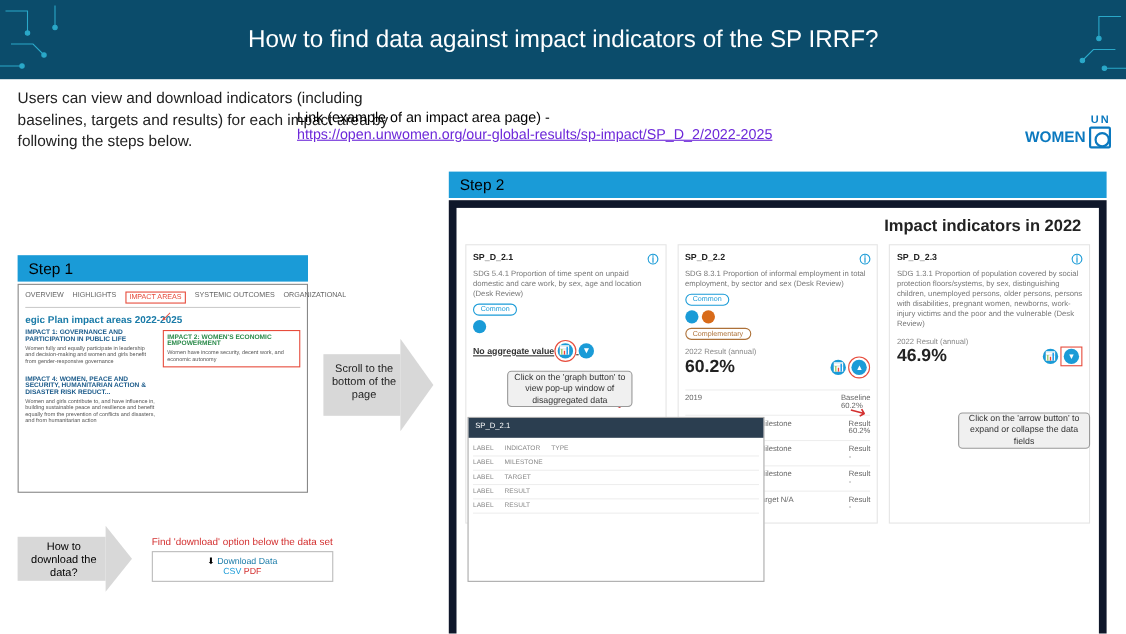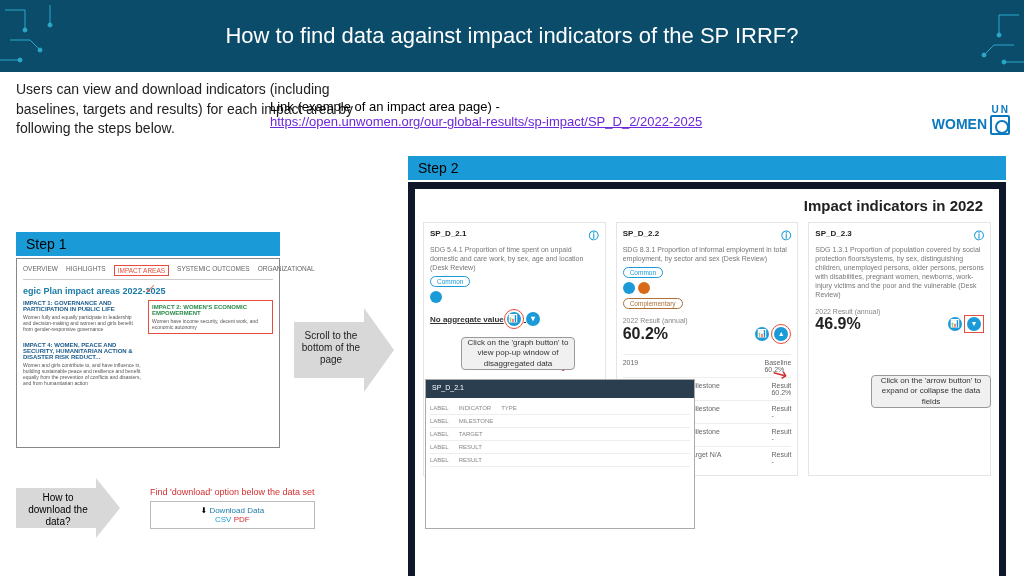--- a/index.html
+++ b/index.html
@@ -29,21 +29,21 @@
     .impact-title { font-size: 6px; font-weight: bold; color: #1a5a8a; }
     .impact-desc { font-size: 5px; color: #555; line-height: 1.2; margin-top: 2px; }
     .impact2-box { border: 1.5px solid #e74c3c; padding: 3px; }
     .red-arrow { position: absolute; left: 130px; top: 20px; color: #e74c3c; font-size: 16px; transform: rotate(45deg); }
     
     .scroll-arrow { position: absolute; left: 294px; top: 236px; width: 100px; height: 84px; }
     .arrow-shape { position: absolute; width: 70px; height: 56px; background: #d8d8d8; left: 0; top: 14px; }
     .arrow-head { position: absolute; left: 70px; top: 0; width: 0; height: 0; border-top: 42px solid transparent; border-bottom: 42px solid transparent; border-left: 30px solid #d8d8d8; }
     .arrow-text { position: absolute; left: 6px; top: 22px; font-size: 10px; text-align: center; width: 62px; line-height: 1.2; color: #222; }
     
-    .download-section { position: absolute; left: 16px; top: 406px; display: flex; align-items: center; gap: 24px; }
+    .download-section { position: absolute; left: 16px; top: 406px; display: flex; align-items: center; gap: 12px; }
     .download-arrow-wrap { position: relative; width: 110px; height: 60px; }
     .dl-arrow-body { position: absolute; width: 80px; height: 40px; background: #d8d8d8; left: 0; top: 10px; }
     .dl-arrow-head { position: absolute; left: 80px; top: 0; width: 0; height: 0; border-top: 30px solid transparent; border-bottom: 30px solid transparent; border-left: 24px solid #d8d8d8; }
     .dl-arrow-text { position: absolute; left: 4px; top: 14px; font-size: 10px; text-align: center; width: 76px; line-height: 1.2; }
     .dl-option { text-align: center; }
     .dl-red-text { color: #d32f2f; font-size: 9px; line-height: 1.2; }
     .dl-box { border: 1px solid #bbb; padding: 4px 8px; margin-top: 4px; font-size: 8px; }
     .dl-box-title { color: #1a7ba8; }
     .dl-csv { color: #1a9bd7; }
     .dl-pdf { color: #d32f2f; }

